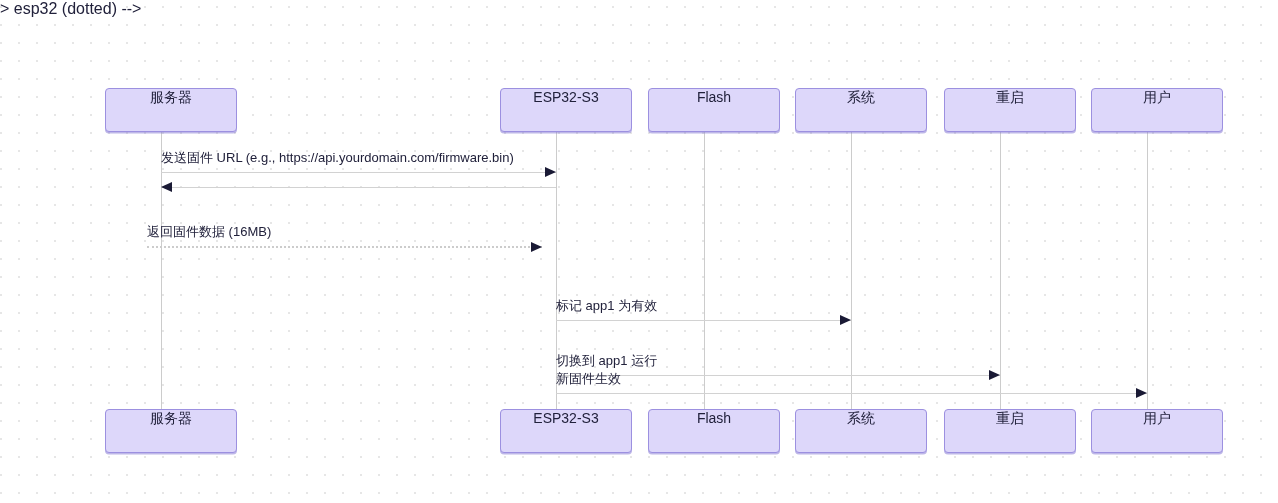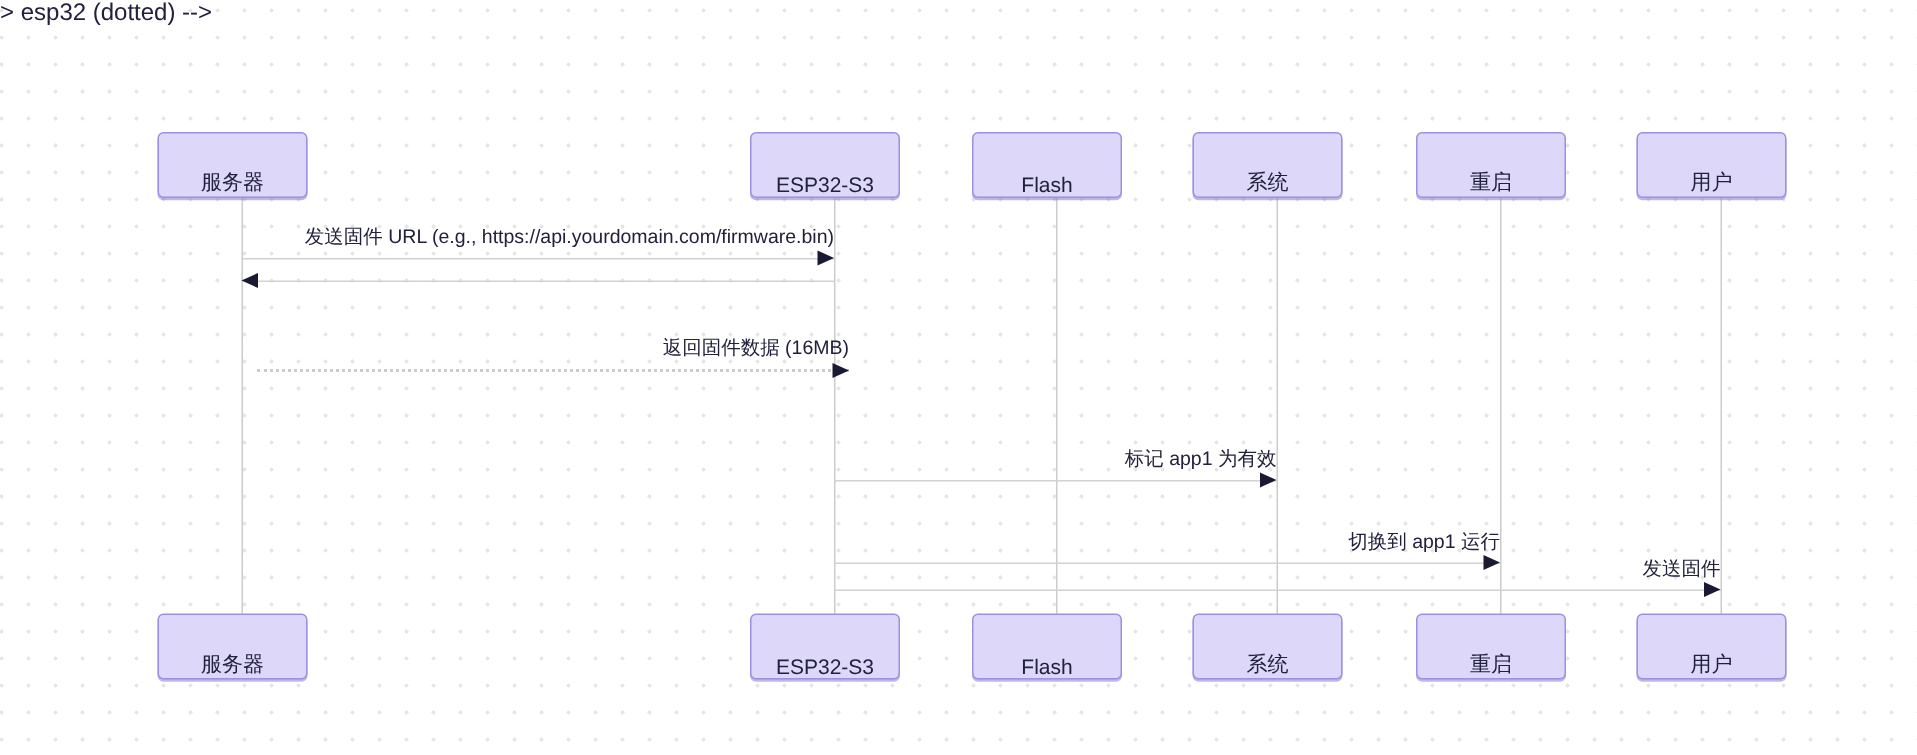--- a/index.html
+++ b/index.html
@@ -24,45 +24,45 @@
   }
   .lifeline {
     position: absolute;
     top: 132px;
     height: 277px;
     width: 1px;
     background: #cccccc;
   }
   .actor {
     position: absolute;
-    width: 100px;
+    width: 132px;
     height: 44px;
     box-sizing: border-box;
     background: #ddd7fa;
     border: 1px solid #9c90e0;
     border-radius: 4px;
     box-shadow: 0 1.5px 0 rgba(137, 123, 214, 0.55);
     display: flex;
-    align-items: flex-end;
+    align-items: flex-start;
     justify-content: center;
   }
   .actor.top { top: 88px; }
   .actor.bottom { top: 409px; }
   .actor-label {
     font-size: 14px;
     color: #21213b;
     white-space: nowrap;
   }
   .message {
     position: absolute;
   }
   .msg-label {
     font-size: 13px;
     line-height: 16px;
-    text-align: right;
+    text-align: left;
     white-space: nowrap;
     margin-bottom: 6px;
     color: #21213b;
   }
   .msg-line {
     position: relative;
     height: 0;
     border-top: 1px solid #d2d2d2;
   }
   .msg-line.dotted {
@@ -147,21 +147,21 @@
   </div>
 
   
   <div class="message" style="left:161px; top:187px; width:395px">
     <div class="msg-line">
       <div class="arrowhead left"></div>
     </div>
   </div>
 
   &gt; esp32 (dotted) --&gt;
-  <div class="message" style="left:171px; top:224px; width:395px">
+  <div class="message" style="left:147px; top:224px; width:395px">
     <div class="msg-label">返回固件数据 (16MB)</div>
     <div class="msg-line dotted">
       <div class="arrowhead right"></div>
     </div>
   </div>
 
   
 
   
   <div class="message" style="left:556px; top:298px; width:295px">
@@ -174,19 +174,19 @@
   
   <div class="message" style="left:556px; top:353px; width:444px">
     <div class="msg-label">切换到 app1 运行</div>
     <div class="msg-line">
       <div class="arrowhead right"></div>
     </div>
   </div>
 
   
   <div class="message" style="left:556px; top:371px; width:591px">
-    <div class="msg-label">发送固件</div>
+    <div class="msg-label">新固件生效</div>
     <div class="msg-line">
       <div class="arrowhead right"></div>
     </div>
   </div>
 
 </div>
 
 </body></html>

